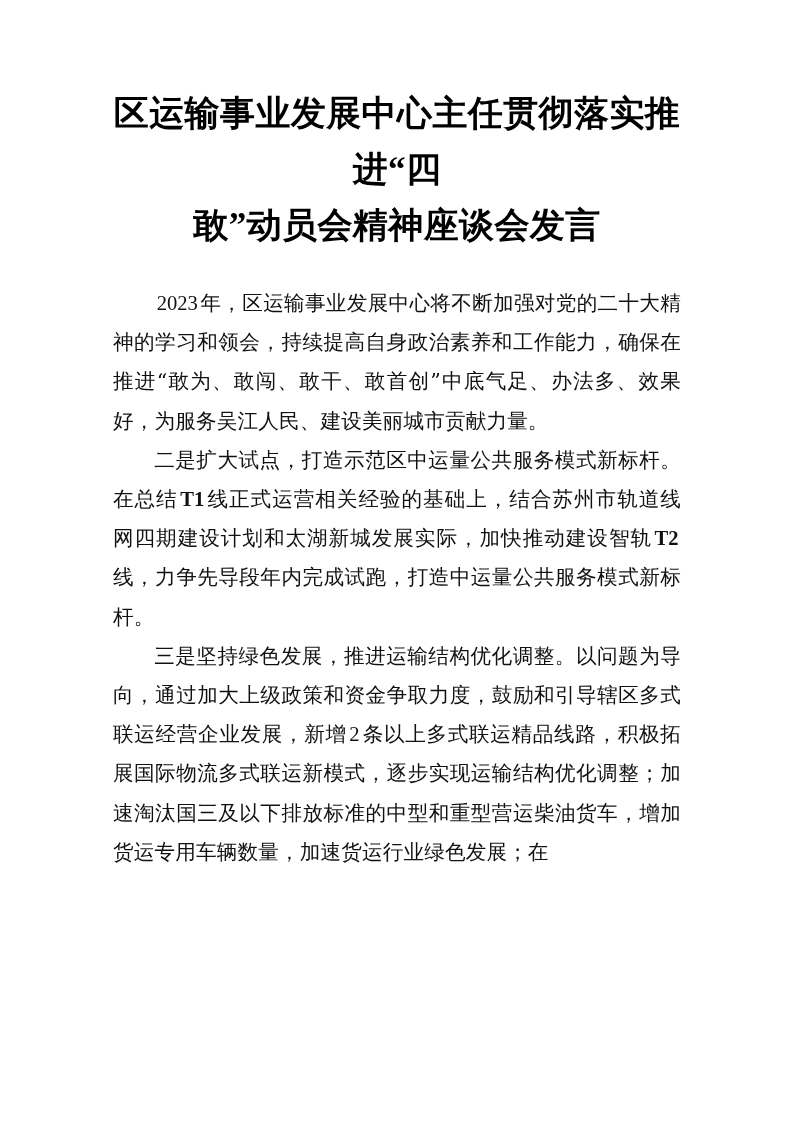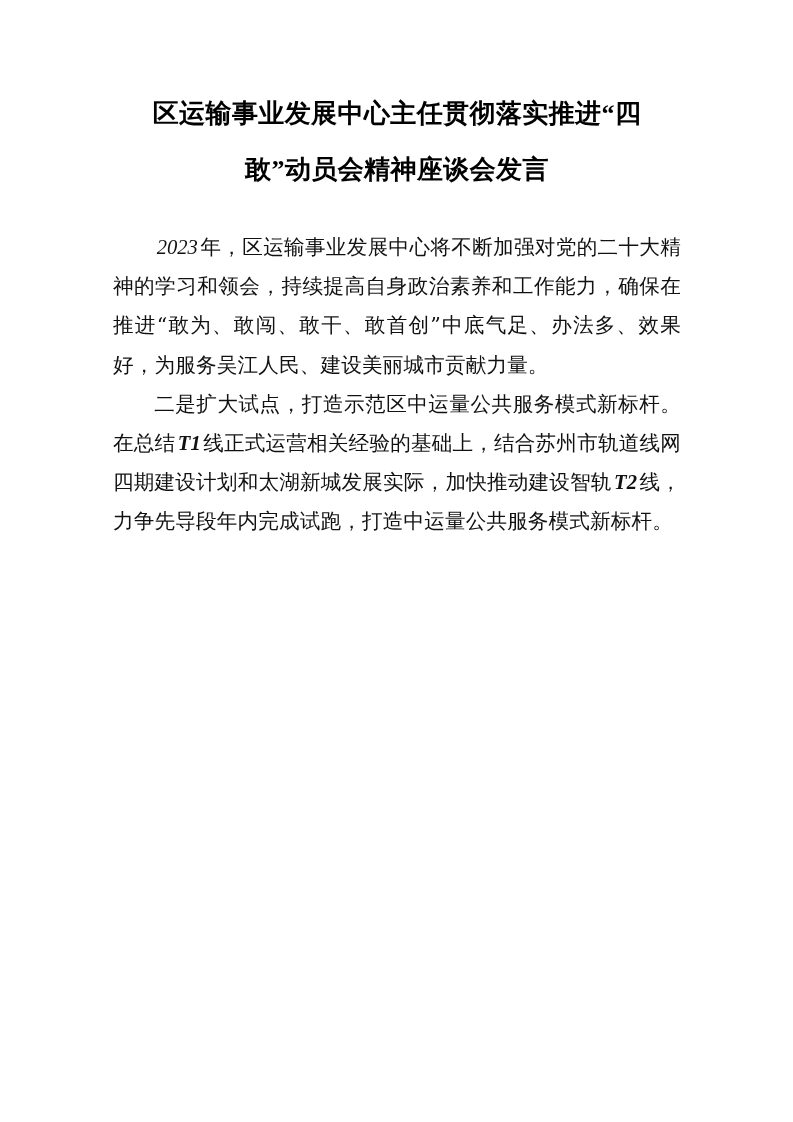--- a/index.html
+++ b/index.html
@@ -21,21 +21,21 @@
     position: absolute;
     left: 113px;
     top: 0;
     width: 568px;
   }
   .doc-title {
     margin: 0;
     padding: 0;
     font-family: "Liberation Serif", "DejaVu Serif", serif;
     font-weight: bold;
-    font-size: 26px;
+    font-size: 35px;
     line-height: 56px;
     text-align: center;
     color: #000000;
     letter-spacing: 0.4px;
     padding-top: 86px;
     white-space: pre-line;
   }
   .body-block {
     margin-top: 30px;
   }
@@ -51,35 +51,35 @@
     text-indent: 2em;
     letter-spacing: 0.15px;
     -webkit-font-feature-settings: normal;
     font-weight: 400;
   }
   
   .lat {
     font-family: "Liberation Serif", "DejaVu Serif", serif;
     padding: 0 0.12em;
     letter-spacing: 0;
-    font-style: italic;
   }
   .lat.b {
     font-weight: bold;
     margin-top: 27px;
   }
 </style>
 </head>
 <body>
 
 <div class="page">
   <div class="content">
 
     <h1 class="doc-title">区运输事业发展中心主任贯彻落实推进“四
 敢”动员会精神座谈会发言</h1>
 
     <div class="body-block">
       <p class="para"><span class="lat">2023</span>年，区运输事业发展中心将不断加强对党的二十大精神的学习和领会，持续提高自身政治素养和工作能力，确保在推进“敢为、敢闯、敢干、敢首创”中底气足、办法多、效果好，为服务吴江人民、建设美丽城市贡献力量。</p>
       <p class="para">二是扩大试点，打造示范区中运量公共服务模式新标杆。在总结<span class="lat b">T1</span>线正式运营相关经验的基础上，结合苏州市轨道线网四期建设计划和太湖新城发展实际，加快推动建设智轨<span class="lat b">T2</span>线，力争先导段年内完成试跑，打造中运量公共服务模式新标杆。</p>
+      <p class="para">三是坚持绿色发展，推进运输结构优化调整。以问题为导向，通过加大上级政策和资金争取力度，鼓励和引导辖区多式联运经营企业发展，新增<span class="lat">2</span>条以上多式联运精品线路，积极拓展国际物流多式联运新模式，逐步实现运输结构优化调整；加速淘汰国三及以下排放标准的中型和重型营运柴油货车，增加货运专用车辆数量，加速货运行业绿色发展；在</p>
     </div>
 
   </div>
 </div>
 
 </body></html>

